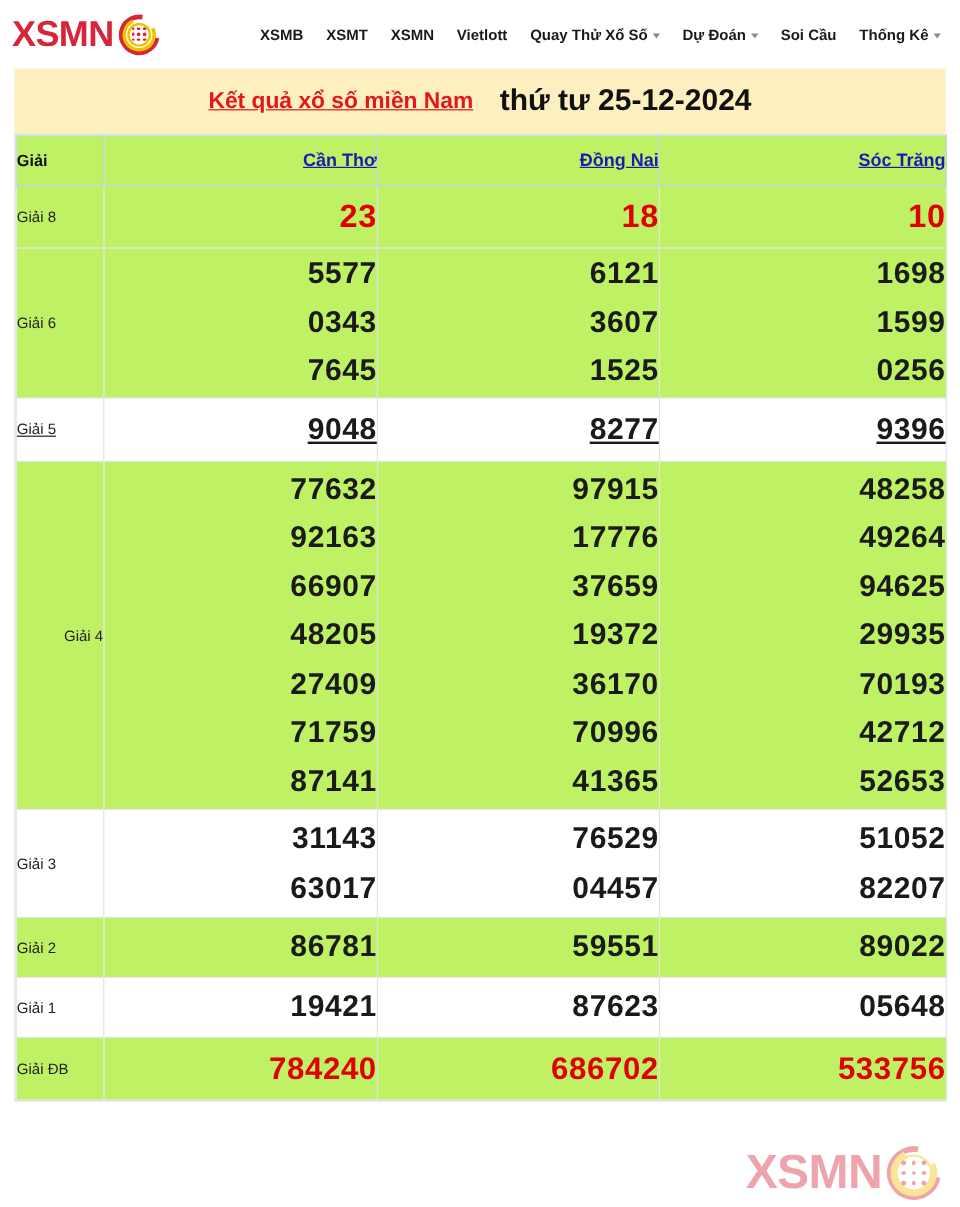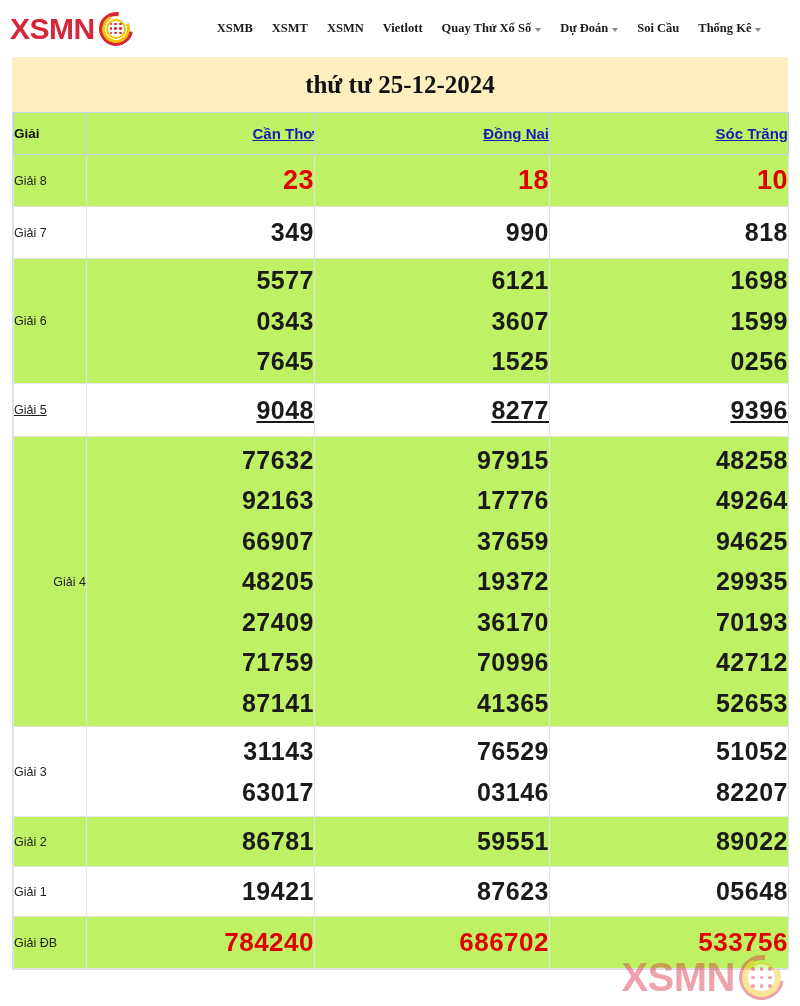--- a/index.html
+++ b/index.html
@@ -93,21 +93,20 @@
   .nav-item {
     font-size: 12.5px;
     color: #1a1a1a;
     text-decoration: none;
     white-space: nowrap;
     font-weight: bold;
     cursor: pointer;
     display: inline-flex;
     align-items: center;
     gap: 4px;
-    font-family: Liberation Serif, serif;
   }
   .caret {
     display: inline-block;
     width: 0; height: 0;
     border-left: 3.5px solid transparent;
     border-right: 3.5px solid transparent;
     border-top: 4px solid #8a8a8a;
     margin-top: 2px;
   }
 
@@ -127,21 +126,20 @@
     font-weight: bold;
     text-decoration: underline;
     cursor: pointer;
     white-space: nowrap;
   }
   .title-date {
     color: #111111;
     font-size: 25px;
     font-weight: bold;
     white-space: nowrap;
-    font-family: Liberation Serif, serif;
   }
 
   
   .table-wrap {
     margin: 0 12px;
     border: 1px solid #dddddd;
     border-top: none;
   }
   table.results {
     width: 100%;
@@ -285,20 +283,21 @@
         <span>Soi Cầu</span>
       </a>
     <a class="nav-item">
       <span>Thống Kê</span>
       <span class="caret"></span>
     </a>
   </nav>
 </header>
 
 <div class="title-banner">
+  <a class="title-link">Kết quả xổ số miền Nam</a>
   <span class="title-date">thứ tư 25-12-2024</span>
 </div>
 
 <div class="table-wrap">
   <table class="results">
     <colgroup>
       <col class="c-prize">
         <col class="c-prov">
         <col class="c-prov2">
         <col class="c-prov3">
@@ -319,32 +318,20 @@
             <span class="n">23</span>
           </td>
         <td class="nums">
             <span class="n">18</span>
           </td>
         <td class="nums">
             <span class="n">10</span>
           </td>
       </tr>
 
-      <tr class="r7 plain">
-        <td class="prize-label">Giải 7</td>
-        <td class="nums">
-            <span class="n">349</span>
-          </td>
-        <td class="nums">
-            <span class="n">990</span>
-          </td>
-        <td class="nums">
-            <span class="n">818</span>
-          </td>
-      </tr>
 
       <tr class="r6 shaded">
         <td class="prize-label">Giải 6</td>
         <td class="nums">
             <span class="n">5577</span>
             <span class="n">0343</span>
             <span class="n">7645</span>
           </td>
         <td class="nums">
             <span class="n">6121</span>
@@ -403,21 +390,21 @@
       </tr>
 
       <tr class="r3 plain">
         <td class="prize-label">Giải 3</td>
         <td class="nums">
             <span class="n">31143</span>
             <span class="n">63017</span>
           </td>
         <td class="nums">
             <span class="n">76529</span>
-            <span class="n">03146</span>
+            <span class="n">04457</span>
           </td>
         <td class="nums">
             <span class="n">51052</span>
             <span class="n">82207</span>
           </td>
       </tr>
 
       <tr class="r2 shaded">
         <td class="prize-label">Giải 2</td>
         <td class="nums">

